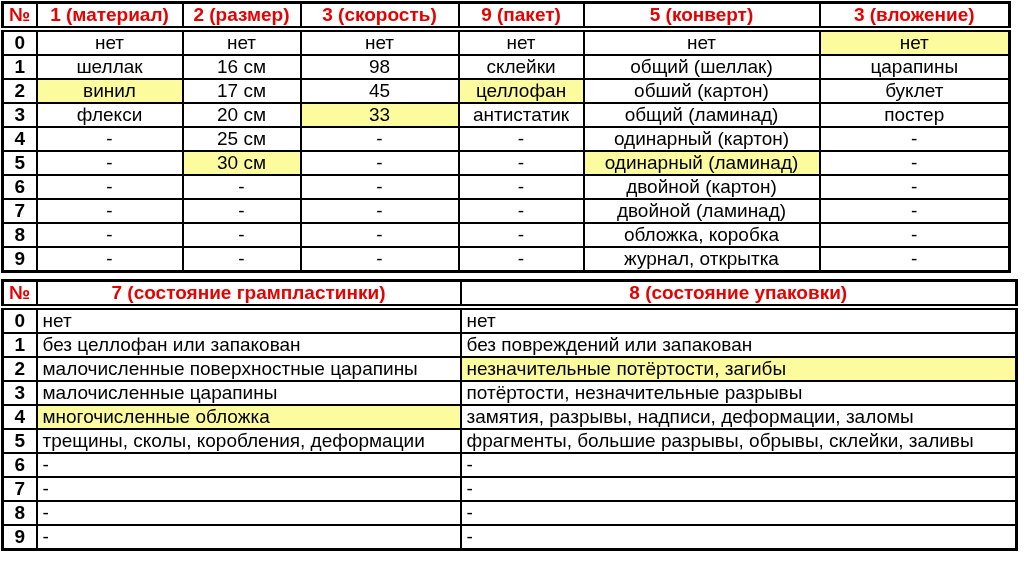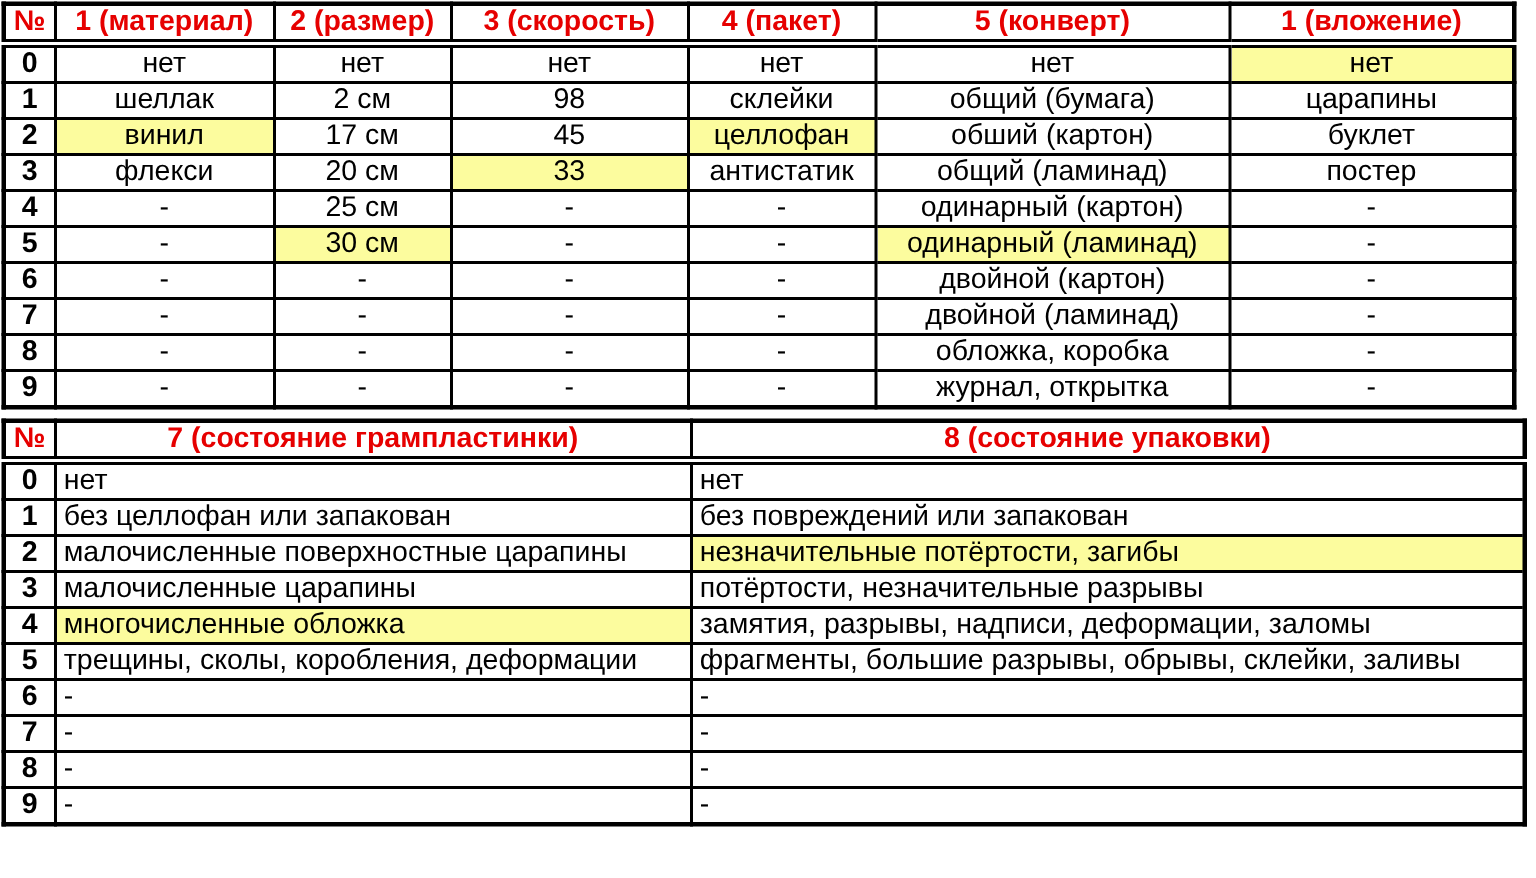--- a/index.html
+++ b/index.html
@@ -65,42 +65,42 @@
       <col style="width:125px">
       <col style="width:236px">
       <col style="width:190px">
     </colgroup>
     <thead>
       <tr>
           <th>№</th>
           <th>1 (материал)</th>
           <th>2 (размер)</th>
           <th>3 (скорость)</th>
-          <th>4 (пакет)</th>
+          <th>9 (пакет)</th>
           <th>5 (конверт)</th>
-          <th>1 (вложение)</th>
+          <th>3 (вложение)</th>
         </tr>
     </thead>
     <tbody>
         <tr>
           <td class="num">0</td>
           <td class="val">нет</td>
           <td class="val">нет</td>
           <td class="val">нет</td>
           <td class="val">нет</td>
           <td class="val">нет</td>
           <td class="val hl">нет</td>
         </tr>
         <tr>
           <td class="num">1</td>
           <td class="val">шеллак</td>
-          <td class="val">2 см</td>
+          <td class="val">16 см</td>
           <td class="val">98</td>
           <td class="val">склейки</td>
-          <td class="val">общий (бумага)</td>
+          <td class="val">общий (шеллак)</td>
           <td class="val">царапины</td>
         </tr>
         <tr>
           <td class="num">2</td>
           <td class="val hl">винил</td>
           <td class="val">17 см</td>
           <td class="val">45</td>
           <td class="val hl">целлофан</td>
           <td class="val">обший (картон)</td>
           <td class="val">буклет</td>

